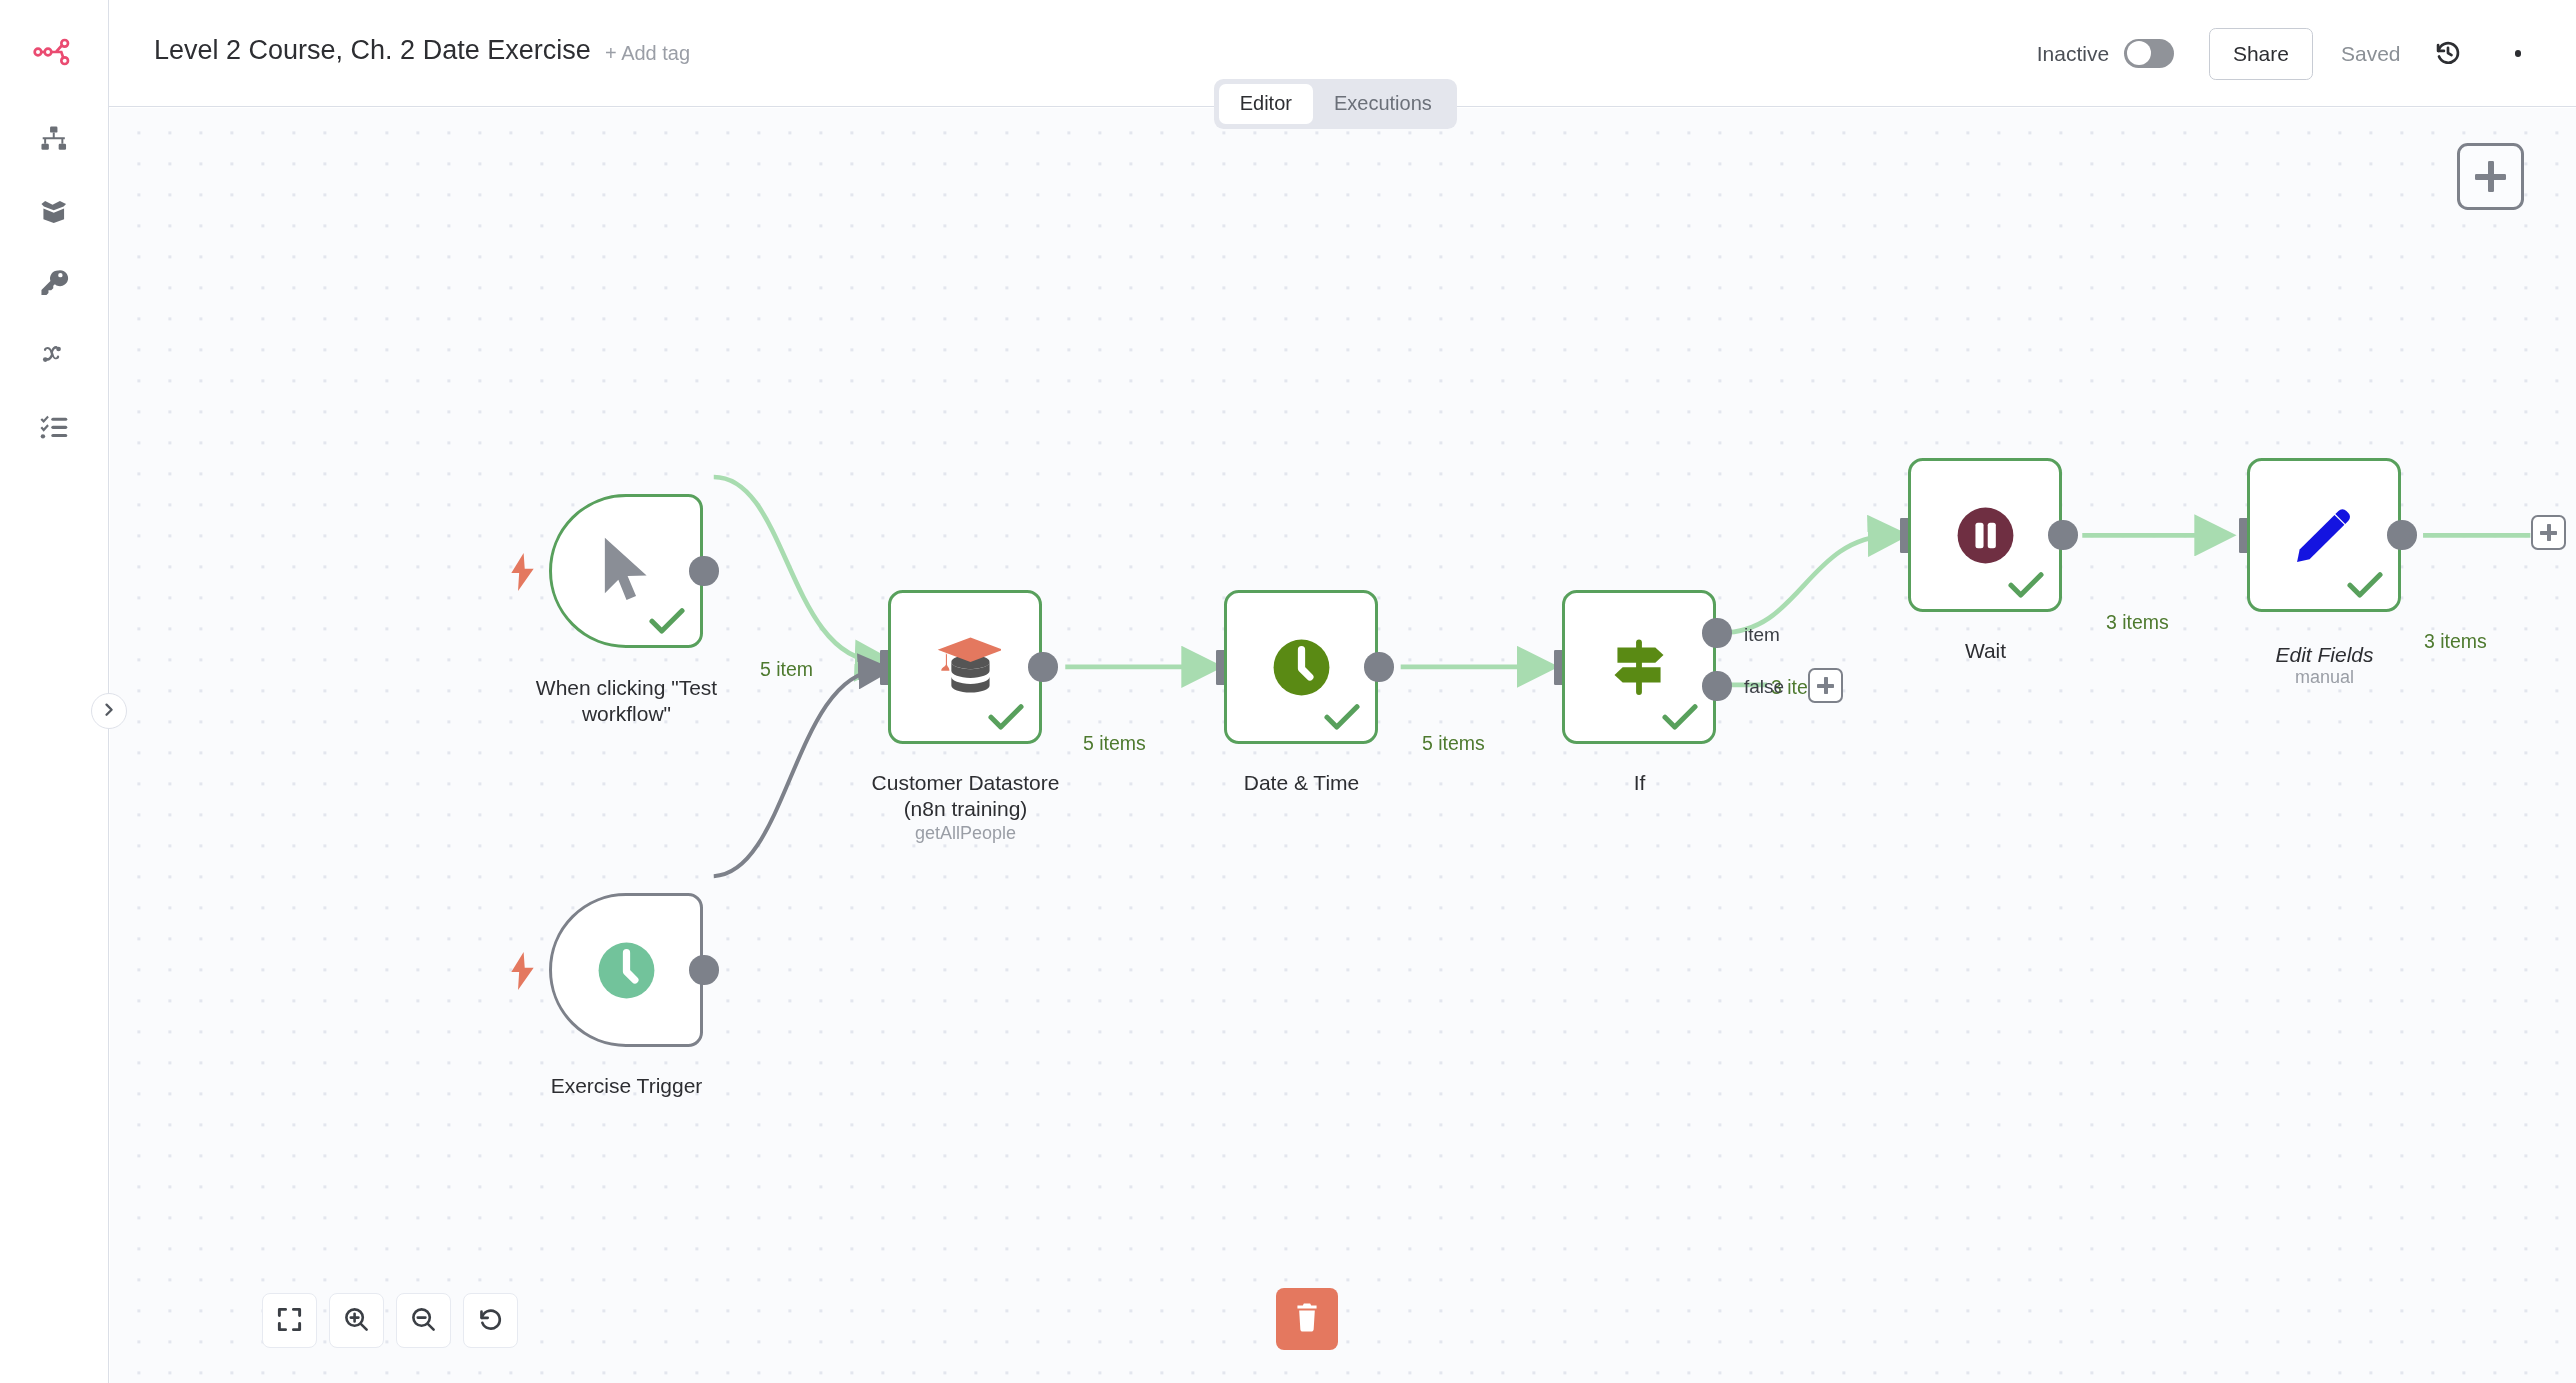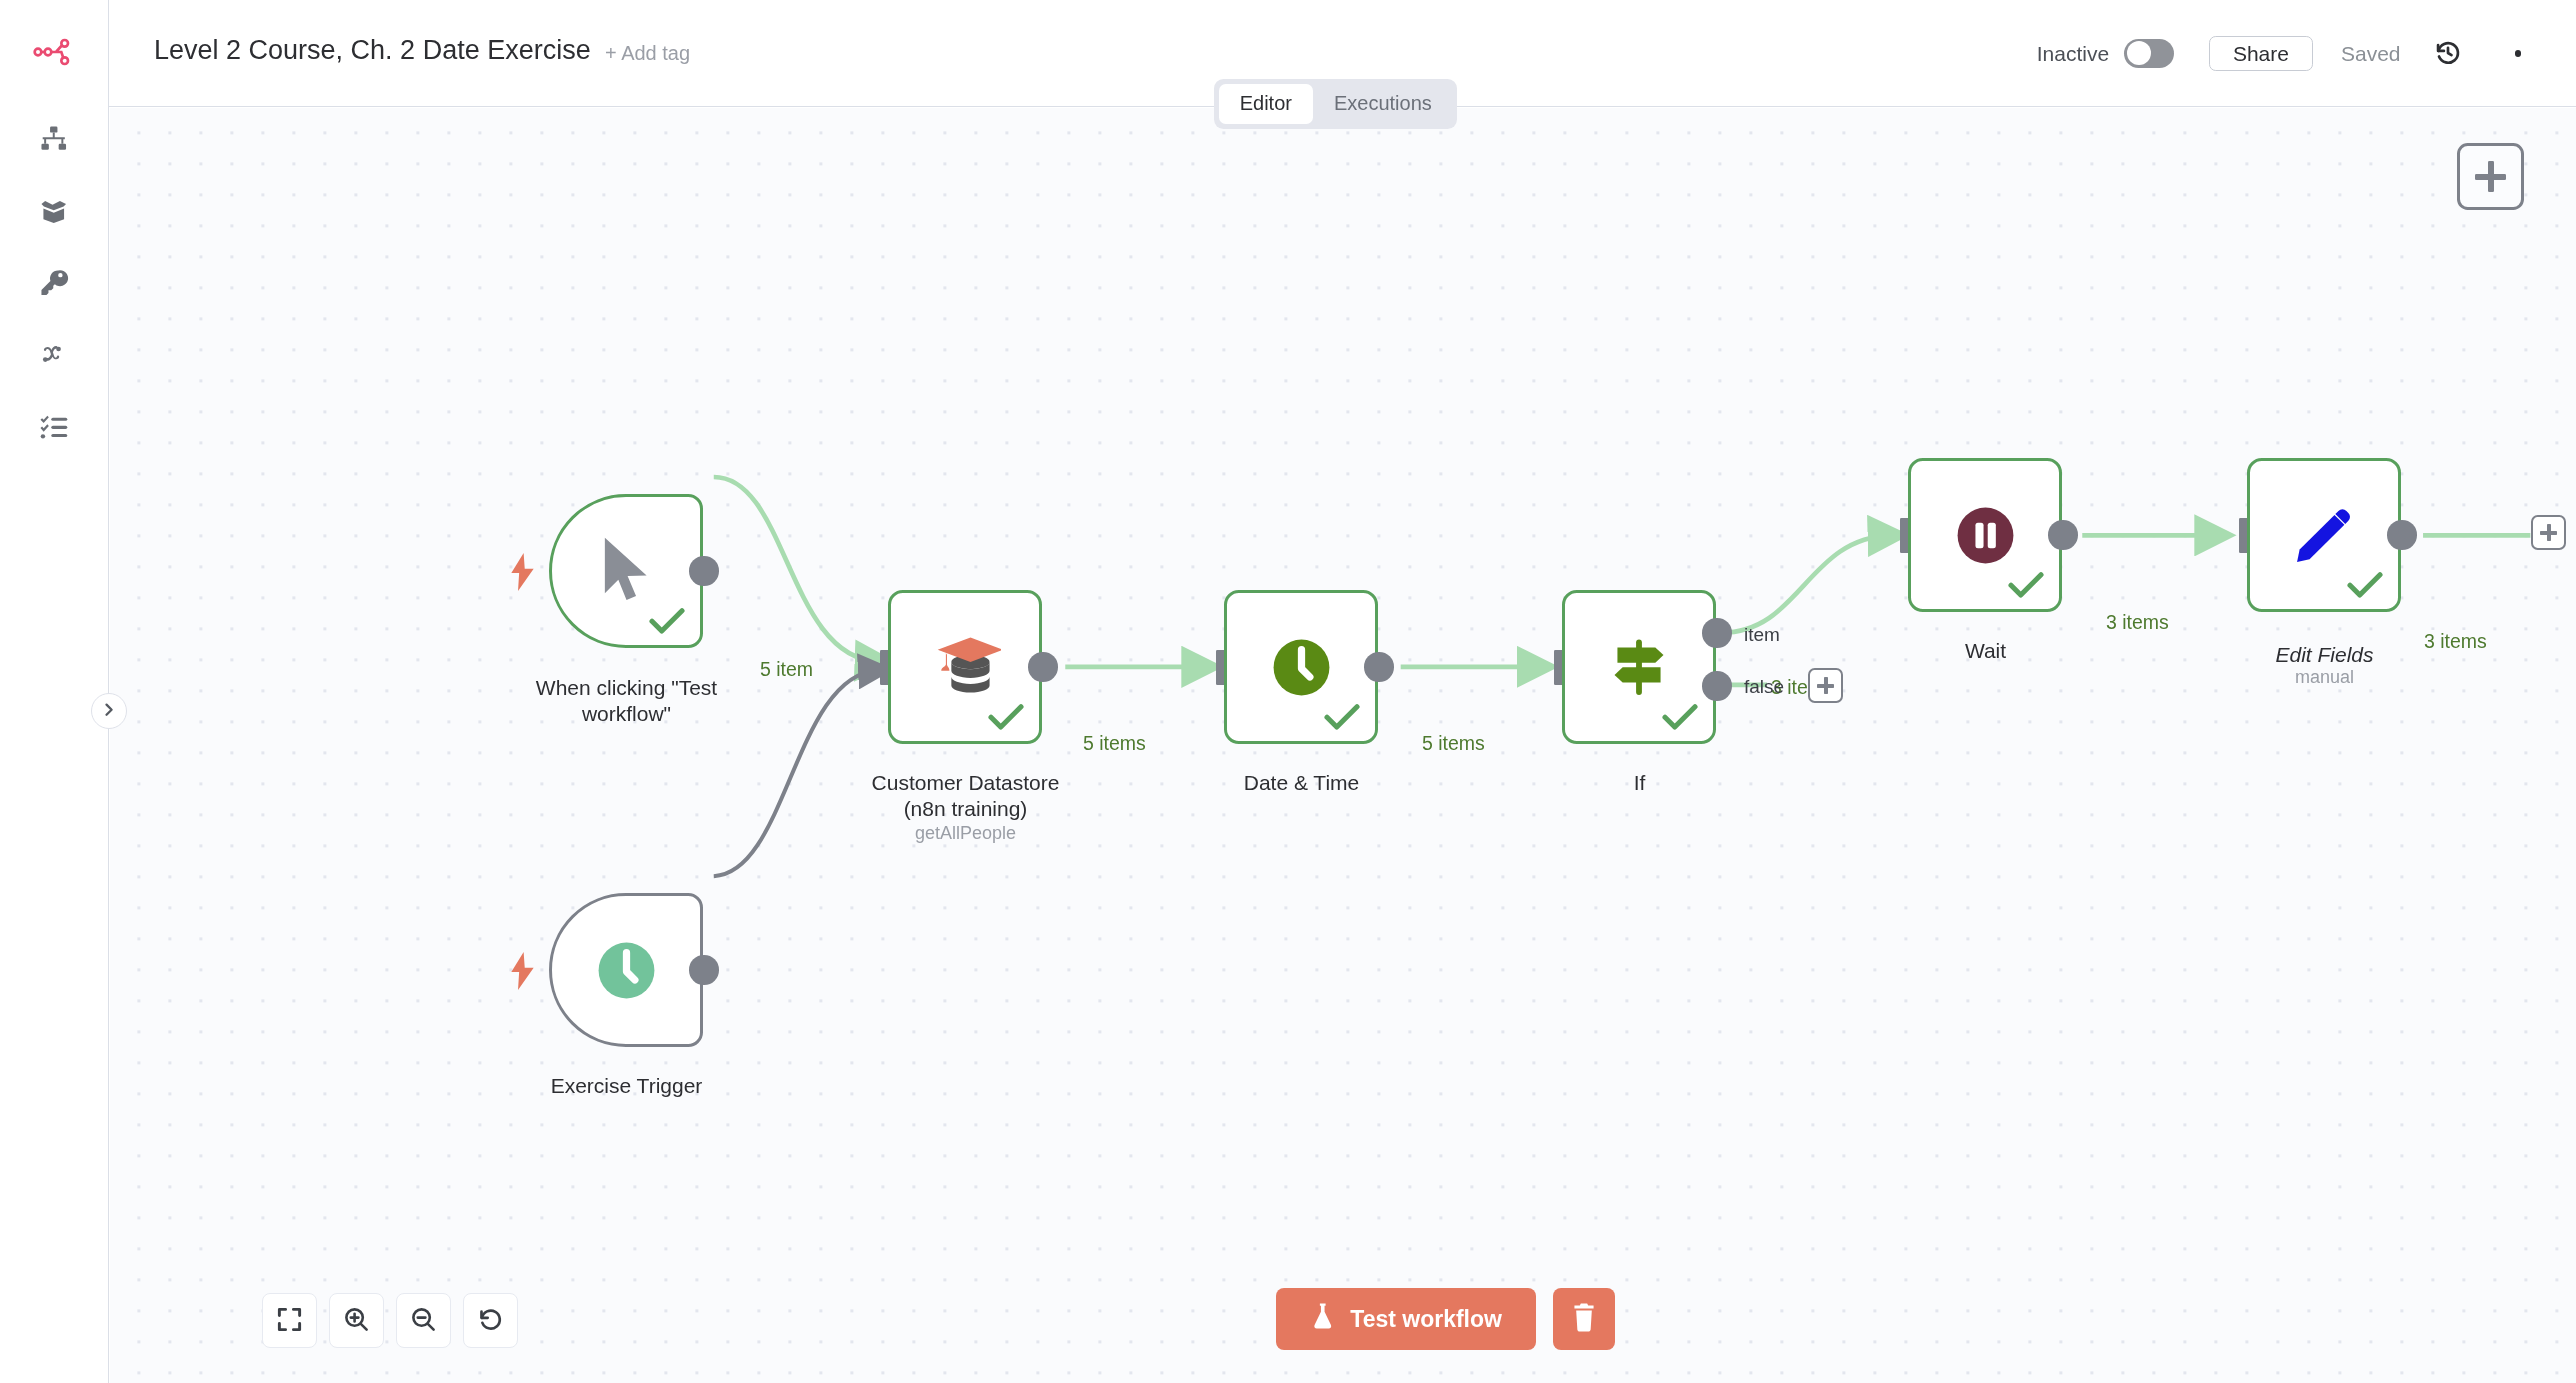--- a/index.html
+++ b/index.html
@@ -61,21 +61,21 @@
          font-size: 20px; color: #6b7079; cursor: pointer; }
   .tab.active { background: #fff; color: #2d2e32; }
   #hdr-right { position: absolute; right: 40px; top: 0; height: 107px; display: flex; align-items: center; gap: 0; text-align: center; }
   #inactive-label { font-size: 21px; color: #4c5057; margin-right: 14.8px; white-space: nowrap; }
   #activate-toggle {
     width: 50px; height: 29.5px; border-radius: 14.8px; background: #909399; position: relative; cursor: pointer;
     margin-right: 35px;
   }
   #activate-toggle .knob { position: absolute; left: 2.7px; top: 2.7px; width: 24px; height: 24px; border-radius: 50%; background: #fff; }
   #share-btn {
-    height: 35px; padding: 16px 23px; border: 0.7px solid #c8ccd4; border-radius: 6.7px; background: #fff;
+    height: 52px; padding: 16px 23px; border: 0.7px solid #c8ccd4; border-radius: 6.7px; background: #fff;
     font-size: 21px; color: #2d2e32; display: flex; align-items: center; cursor: pointer; margin-right: 28px;
   }
   #saved-label { font-size: 21px; color: #8b9096; margin-right: 29.5px; white-space: nowrap; }
   #history-btn { width: 36px; height: 36px; display: flex; align-items: center; justify-content: center; color: #2d2e32; cursor: pointer; margin-right: 34px; }
   #more-btn { width: 36px; height: 36px; display:flex; align-items:center; justify-content:center; cursor: pointer; gap: 4px; }
   #more-btn span { width: 6.7px; height: 6.7px; border-radius: 50%; background: #2d2e32; display: block; }
 
   
   #canvas {
     position: absolute; left: 110px; top: 108px; width: 2466px; height: 1276px;
@@ -464,28 +464,20 @@
         <span>
           <svg width="27" height="27" viewBox="0 0 24 24" fill="none" stroke="currentColor" stroke-width="2.4" stroke-linecap="round" stroke-linejoin="round">
               <path d="M4 5v5.5h5.5"></path>
               <path d="M4.4 10.5A8 8 0 1 1 4.8 15"></path>
             </svg>
         </span>
       </div>
     </div>
 
     <div id="run-tools">
-      <button id="test-workflow">
-        <span>
-          <svg width="25.5" height="28" viewBox="0 0 24 26" fill="#fff">
-            <path d="M9.3 1.2h5.4v2.1h-1V9l6 12.4c.8 1.6-.3 3.4-2.1 3.4H6.4c-1.8 0-2.9-1.8-2.1-3.4l6-12.4V3.3h-1z"></path>
-          </svg>
-        </span>
-        <span>Test workflow</span>
-      </button>
       <button id="delete-btn">
         <span>
           <svg width="28" height="31" viewBox="0 0 24 26" fill="#fff">
             <path d="M9.3 1h5.4l.9 1.7h4.6v2.6H3.8V2.7h4.6z"></path>
             <path d="M5.3 7h13.4l-1 16.2c-.1 1.1-1 1.8-2 1.8H8.3c-1.1 0-2-.7-2-1.8z"></path>
           </svg>
         </span>
       </button>
     </div>
 

